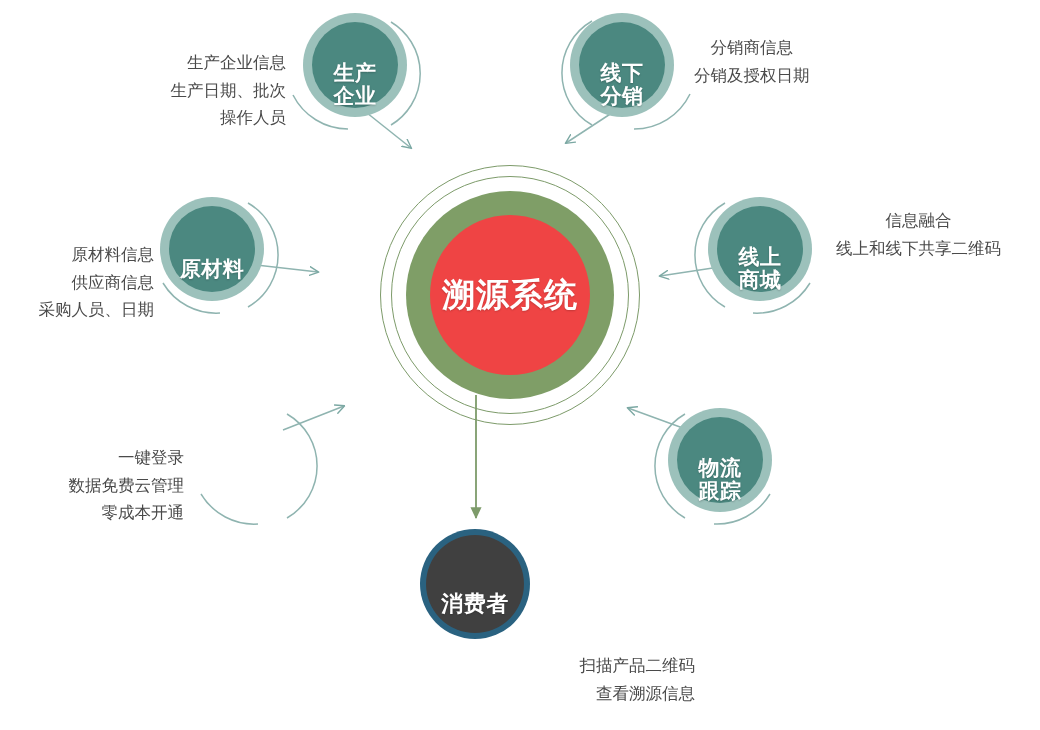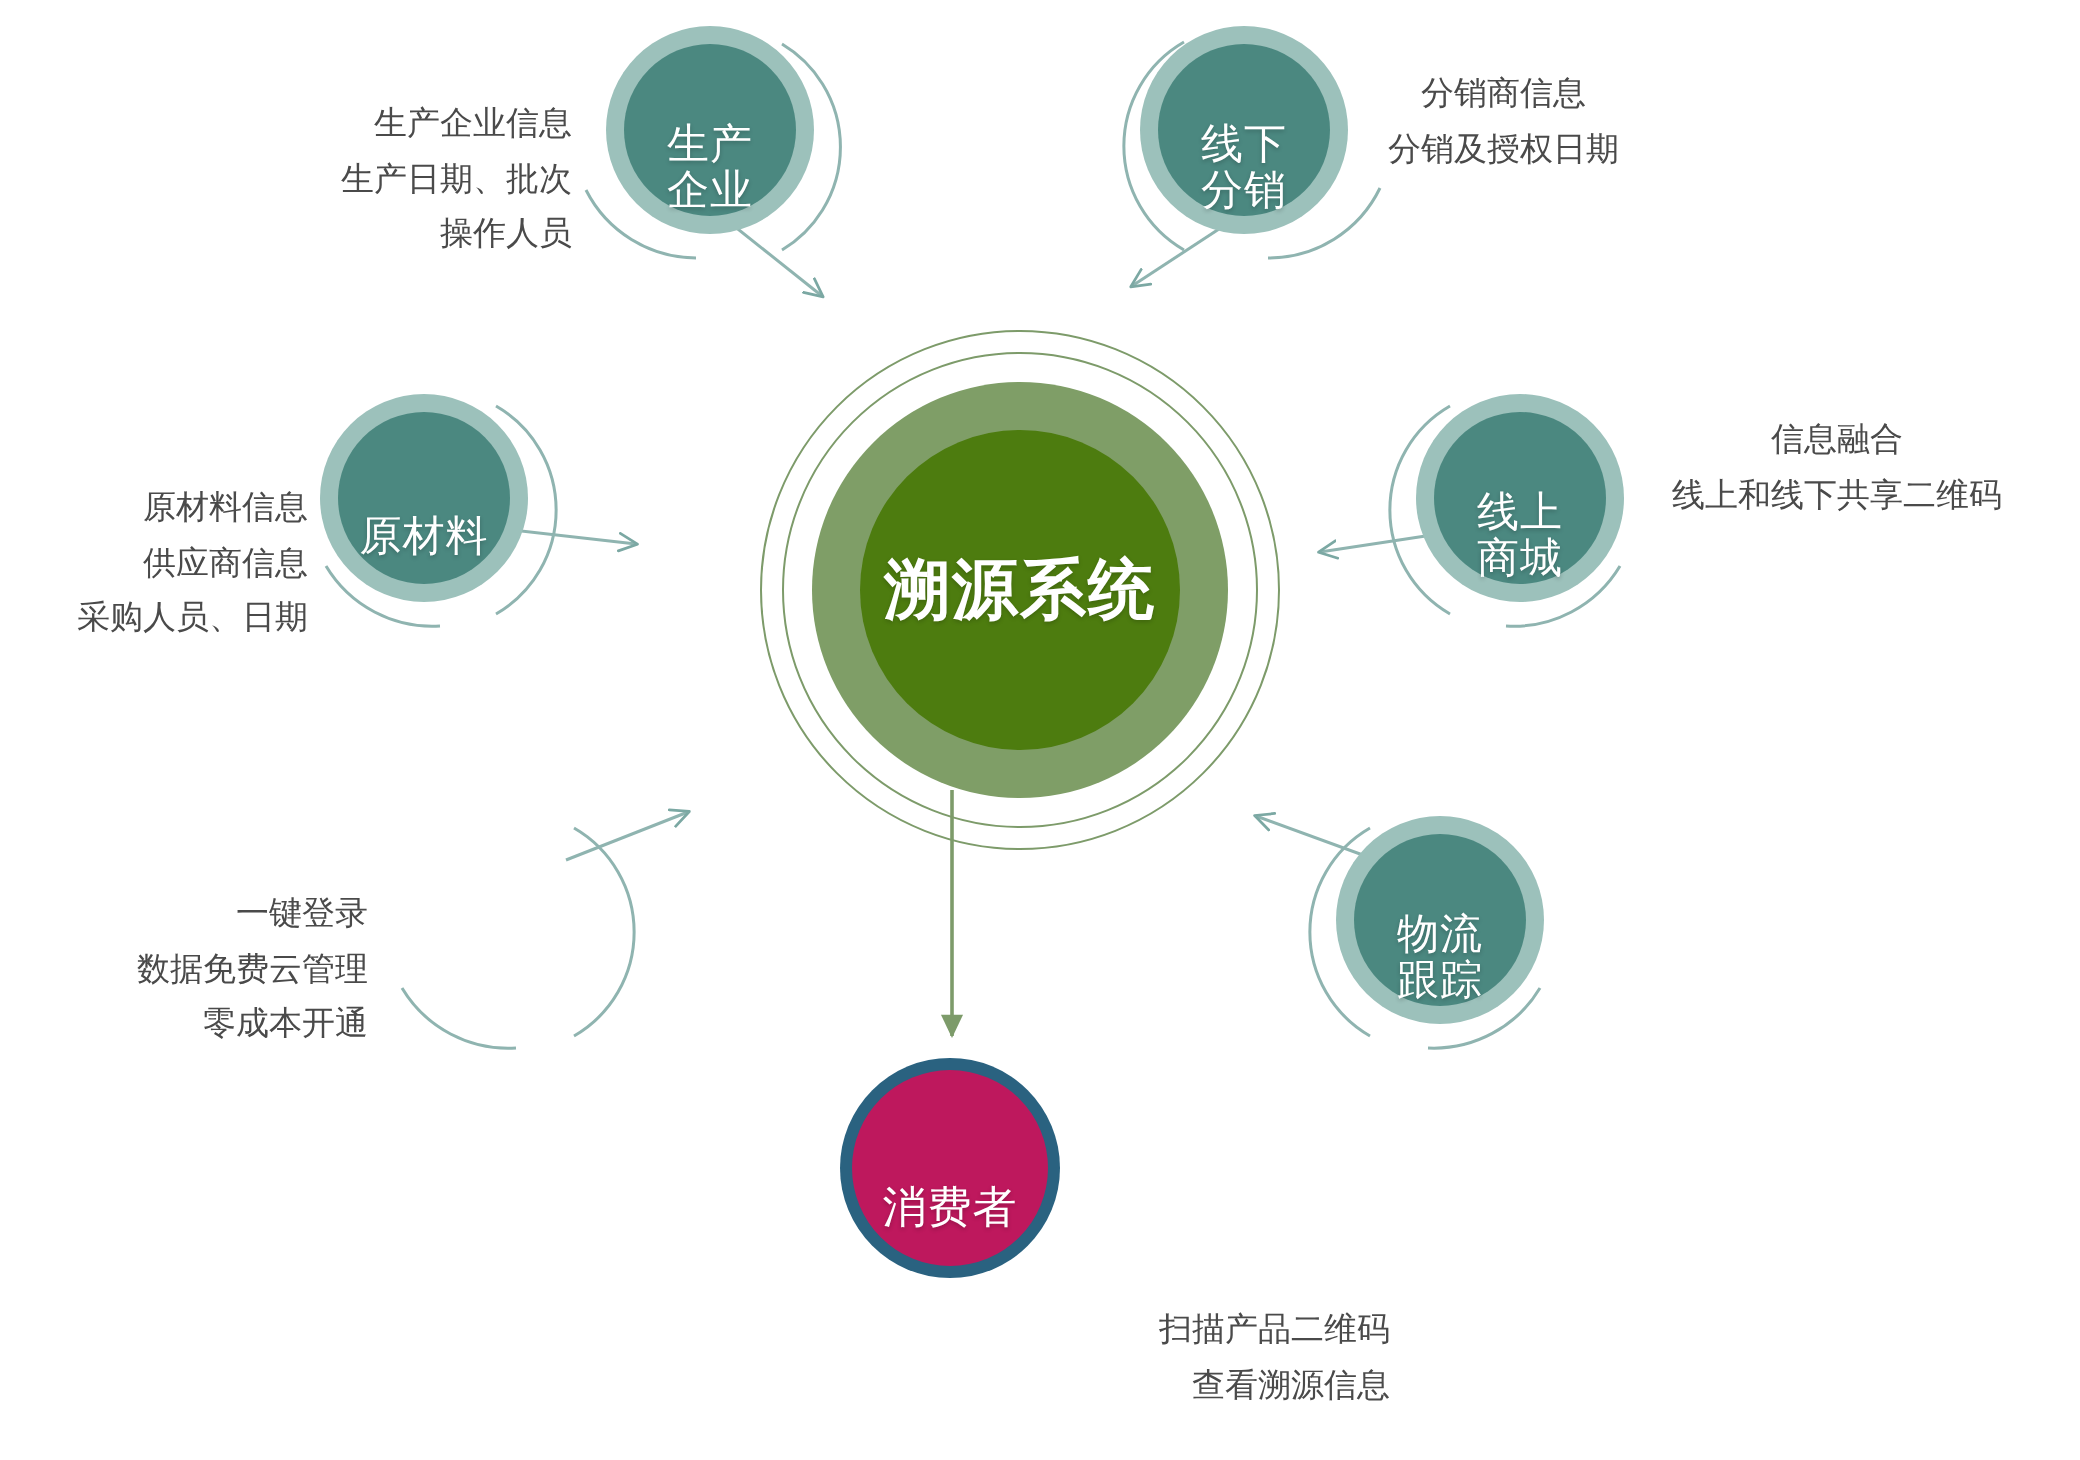--- a/index.html
+++ b/index.html
@@ -39,21 +39,21 @@
     left: 26px; top: 26px;
     width: 208px; height: 208px;
     border-radius: 50%;
     background: #7f9e67;
   }
   .hub-core {
     position: absolute;
     left: 50px; top: 50px;
     width: 160px; height: 160px;
     border-radius: 50%;
-    background: #4d7c0f;
+    background: #ef4444;
     display: flex; align-items: center; justify-content: center;
   }
   .hub-core-label {
     color: #ffffff;
     font-size: 33px;
     font-weight: bold;
     letter-spacing: 1px;
     white-space: nowrap;
     text-shadow: 0 1px 2px rgba(0,0,0,0.18);
   }
@@ -75,37 +75,37 @@
     left: 9px; top: 9px;
     width: 86px; height: 86px;
     border-radius: 50%;
     background: #4b8880;
     display: flex; align-items: center; justify-content: center;
     text-align: center;
   }
   .node-label {
     color: #ffffff;
     font-size: 21px;
-    font-weight: normal;
+    font-weight: bold;
     line-height: 1.08;
     letter-spacing: 0.5px;
     text-shadow: 0 1px 2px rgba(0,0,0,0.22);
     white-space: pre-line;
     margin-top: 40px;
   }
   
   .node.consumer { width: 110px; height: 110px; }
   .node.consumer .node-band {
     width: 110px; height: 110px;
     background: #2a6280;
   }
   .node.consumer .node-core {
     left: 6px; top: 6px;
     width: 98px; height: 98px;
-    background: #be185d;
+    background: #404040;
   }
   .node.consumer .node-label { font-size: 22px; }
 
   
   .node.n-prod     { left: 303px; top: 13px;  }
   .node.n-offline  { left: 570px; top: 13px;  }
   .node.n-material { left: 160px; top: 197px; }
   .node.n-online   { left: 708px; top: 197px; }
   .node.n-cloud    { left: 198px; top: 408px; }
   .node.n-logi     { left: 668px; top: 408px; }

